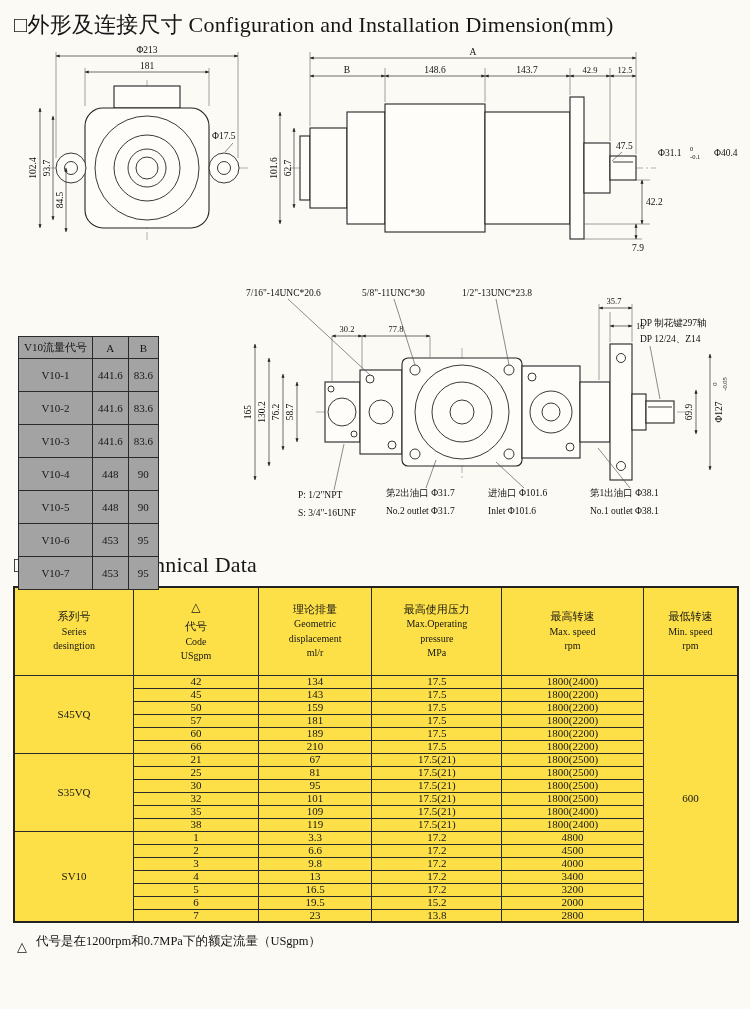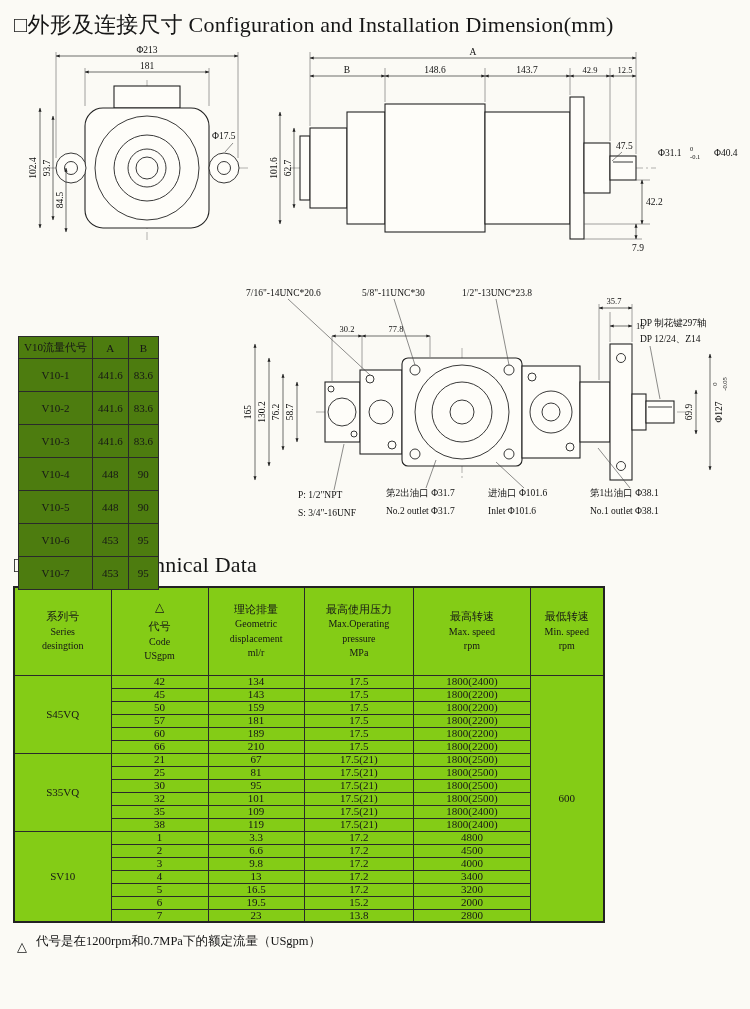--- a/index.html
+++ b/index.html
@@ -15,25 +15,25 @@
   .dwg text.st { text-anchor:start; }
   .edge  { fill:#fefdf9; stroke:#232323; stroke-width:1.1; }
   .edge2 { fill:none;    stroke:#232323; stroke-width:.9; }
   .hole  { fill:#fefdf9; stroke:#232323; stroke-width:.9; }
   .dim { stroke:#303030; stroke-width:.7; fill:none; }
   .ext { stroke:#555;    stroke-width:.55; }
   .cl  { stroke:#666;    stroke-width:.5; stroke-dasharray:11 3 2 3; }
   .ldr { stroke:#404040; stroke-width:.6; fill:none; }
 
   table { border-collapse:collapse; }
-  .v10 { position:absolute; left:6px; top:296px; font-size:11px; background:#4d7c0f; }
+  .v10 { position:absolute; left:6px; top:296px; font-size:11px; background:#a3a3a3; }
   .v10 th,.v10 td { border:1px solid #2a2a2a; font-weight:400; text-align:center; padding:10px 5px; }
   .v10 th { padding:3px 5px; }
 
-  .tech { width:592px; margin:6px 0 0 1px; font-size:11px; border:2px solid #222; background:#84cc16; }
+  .tech { width:726px; margin:6px 0 0 1px; font-size:11px; border:2px solid #222; background:#fde047; }
   .tech th,.tech td { border:1px solid #2a2a2a; text-align:center; font-weight:400; }
   .tech thead th { height:88px; vertical-align:middle; line-height:1.45; font-size:11px; }
   .tech thead .en { font-size:10px; }
   .tech tbody td { height:13px; line-height:1; padding:0 2px; }
   .tri-mark { font-size:12px; margin-bottom:3px; }
 
   .footnote { display:flex; align-items:flex-start; margin:10px 0 0 2px; font-size:12.5px; line-height:1.35; }
   .footnote .mark { font-size:13px; margin:5px 9px 0 3px; }
 </style>
 </head>

